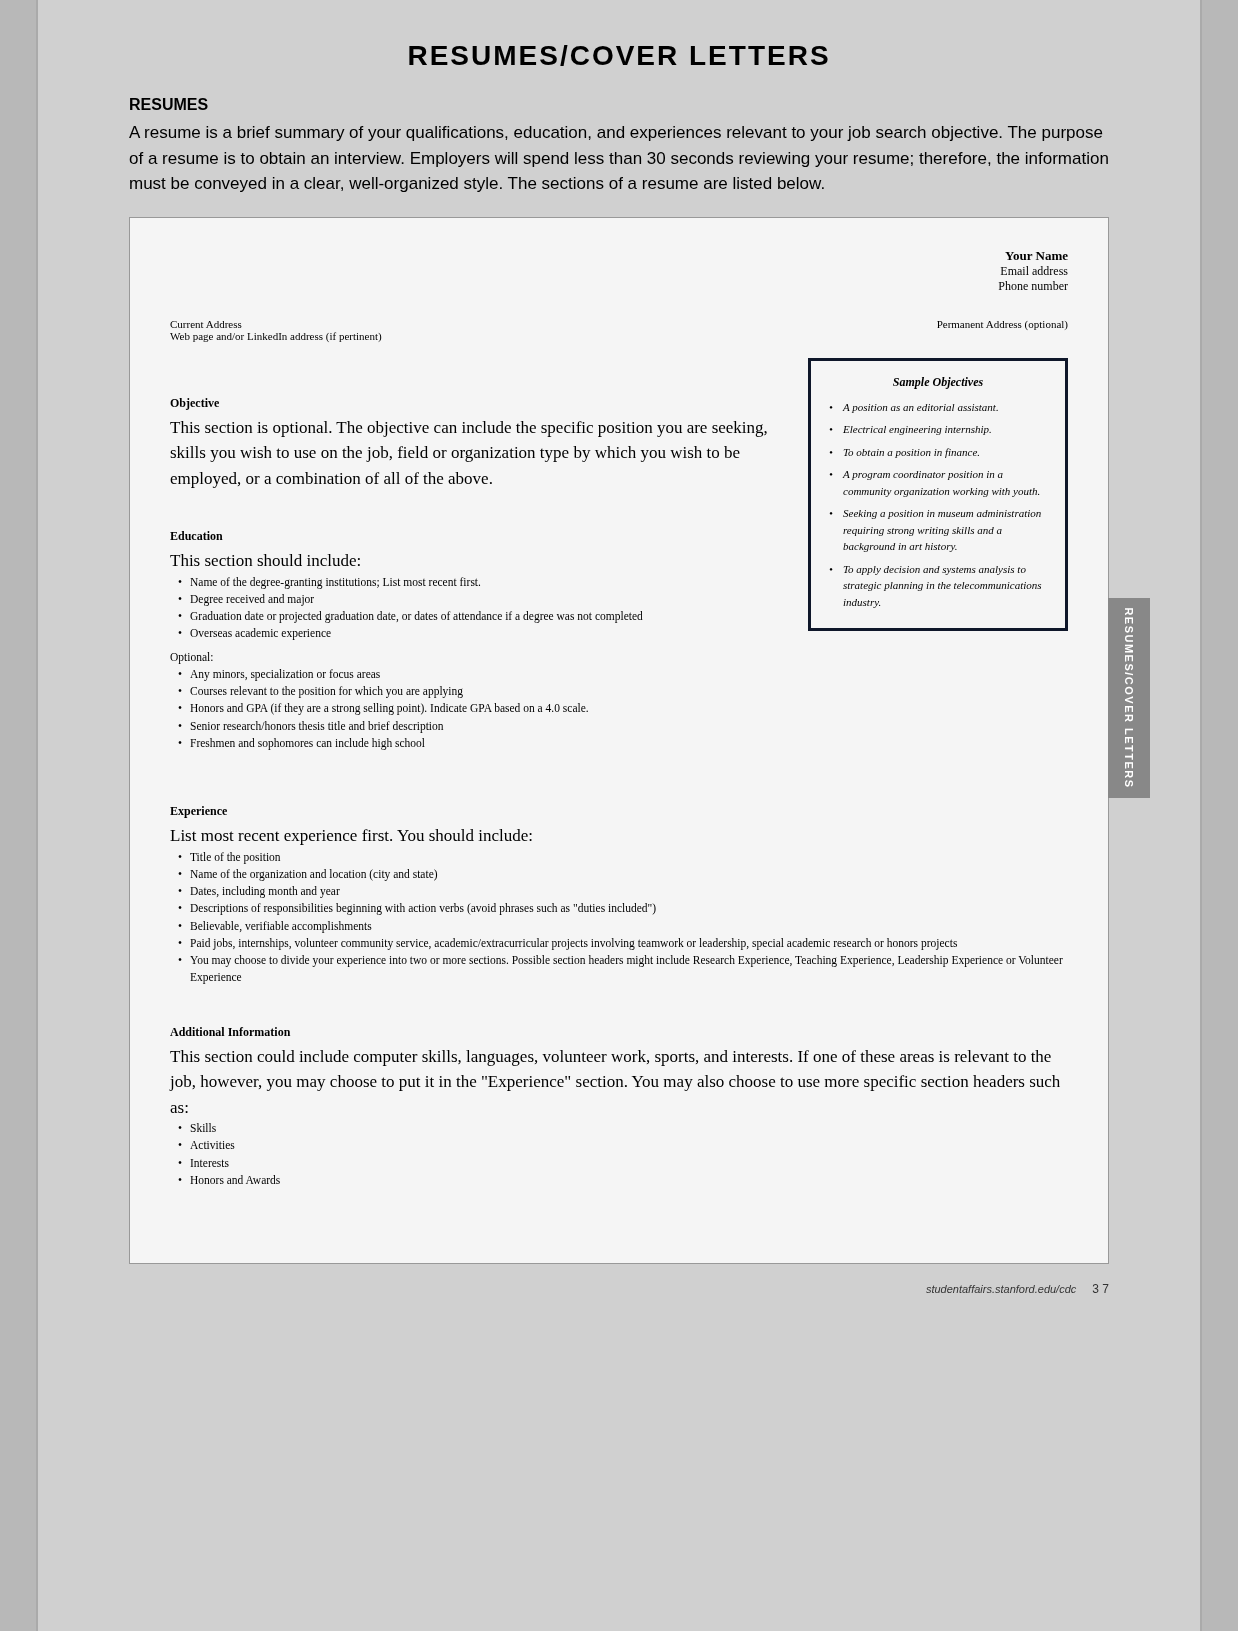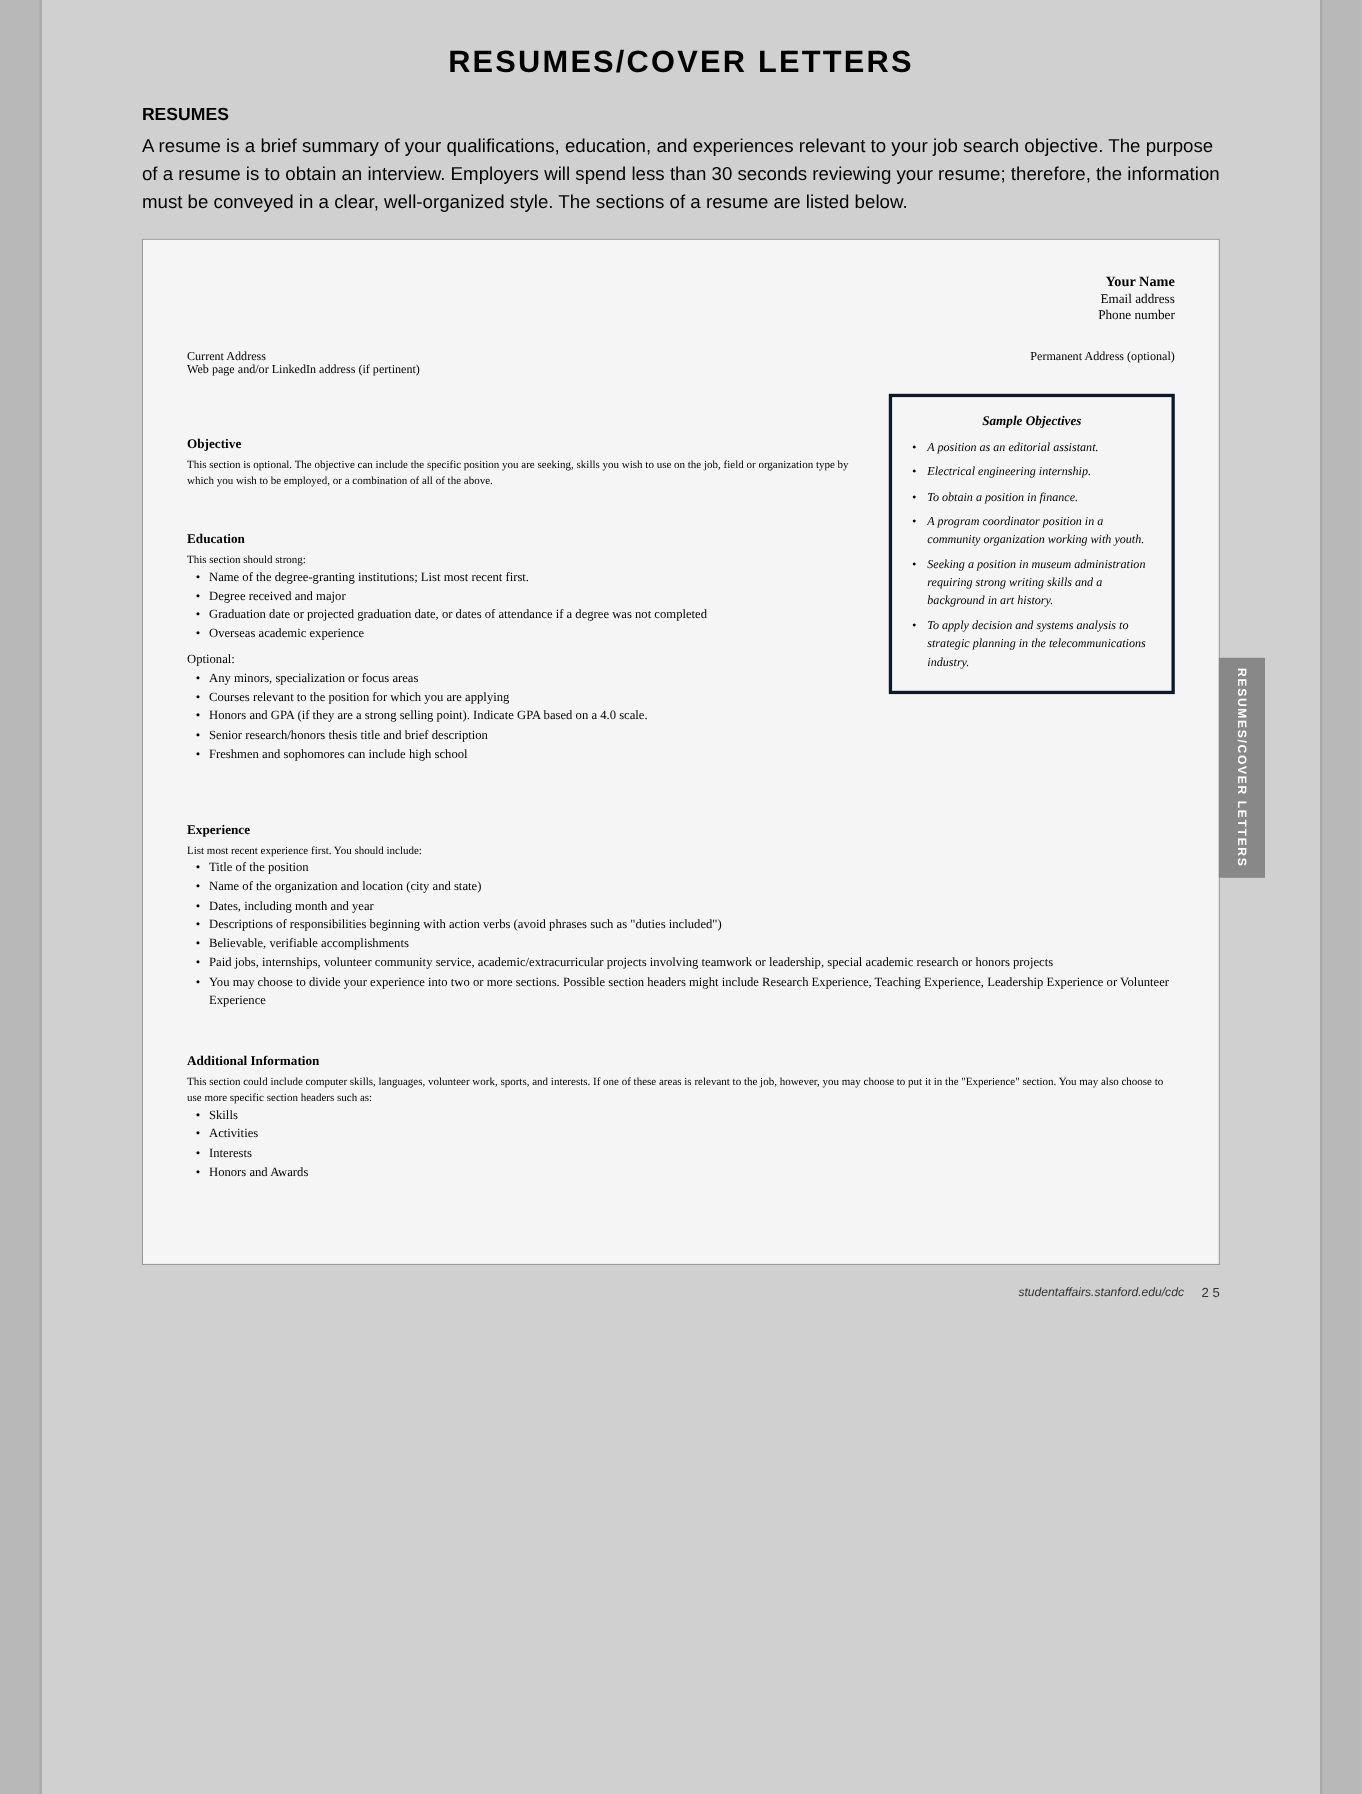--- a/index.html
+++ b/index.html
@@ -78,21 +78,21 @@
       font-size: 11.5px;
       line-height: 1.5;
       margin-top: 36px;
     }
     .doc-section-title {
       font-weight: bold;
       font-size: 12px;
       margin-bottom: 3px;
     }
     .doc-body-text {
-      font-size: 10px;
+      font-size: 17px;
       line-height: 1.5;
     }
     .bullet-list {
       list-style: none;
       padding-left: 12px;
     }
     .bullet-list li {
       font-size: 11.5px;
       line-height: 1.5;
       padding-left: 8px;
@@ -247,21 +247,21 @@
 
       <div class="doc-two-col">
         <div class="doc-col-left">
           <div class="doc-section">
             <div class="doc-section-title">Objective</div>
             <p class="doc-body-text">This section is optional. The objective can include the specific position you are seeking, skills you wish to use on the job, field or organization type by which you wish to be employed, or a combination of all of the above.</p>
           </div>
 
           <div class="doc-section">
             <div class="doc-section-title">Education</div>
-            <div class="doc-body-text">This section should strong:</div>
+            <div class="doc-body-text">This section should include:</div>
             <ul class="bullet-list">
               <li>Name of the degree-granting institutions; List most recent first.</li>
               <li>Degree received and major</li>
               <li>Graduation date or projected graduation date, or dates of attendance if a degree was not completed</li>
               <li>Overseas academic experience</li>
             </ul>
             <div class="optional-label" style="margin-top:6px;">Optional:</div>
             <ul class="bullet-list">
               <li>Any minors, specialization or focus areas</li>
               <li>Courses relevant to the position for which you are applying</li>
@@ -309,17 +309,17 @@
           <li>Activities</li>
           <li>Interests</li>
           <li>Honors and Awards</li>
         </ul>
       </div>
 
     </div>
 
     <div class="footer-row">
       <span class="footer-url">studentaffairs.stanford.edu/cdc</span>
-      <span class="footer-page">2  5</span>
+      <span class="footer-page">3  7</span>
     </div>
 
   </div>
 </div>
 
 </body></html>

